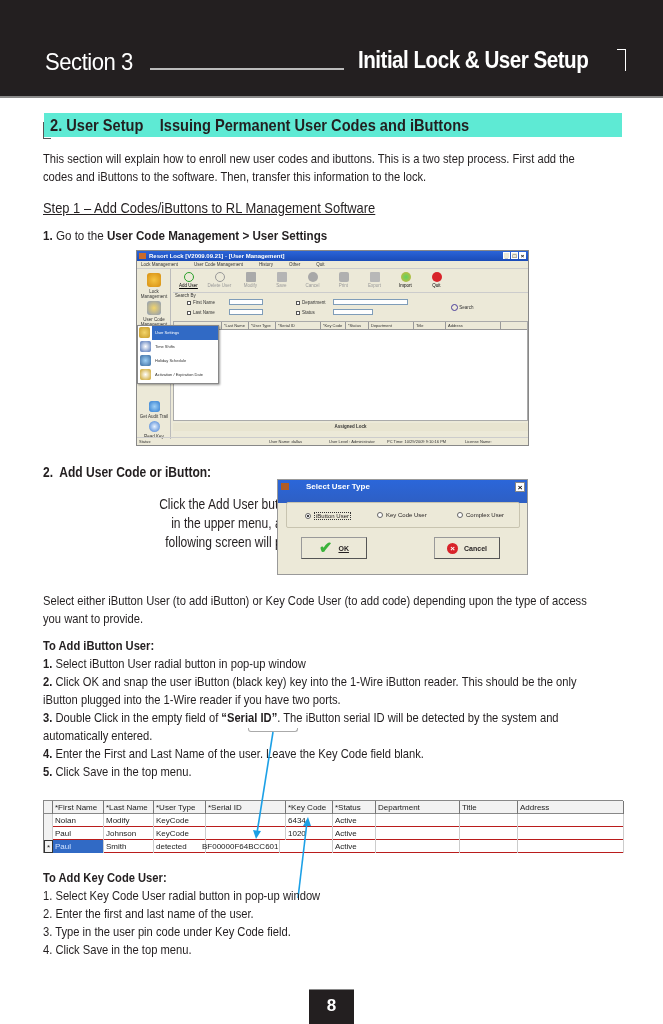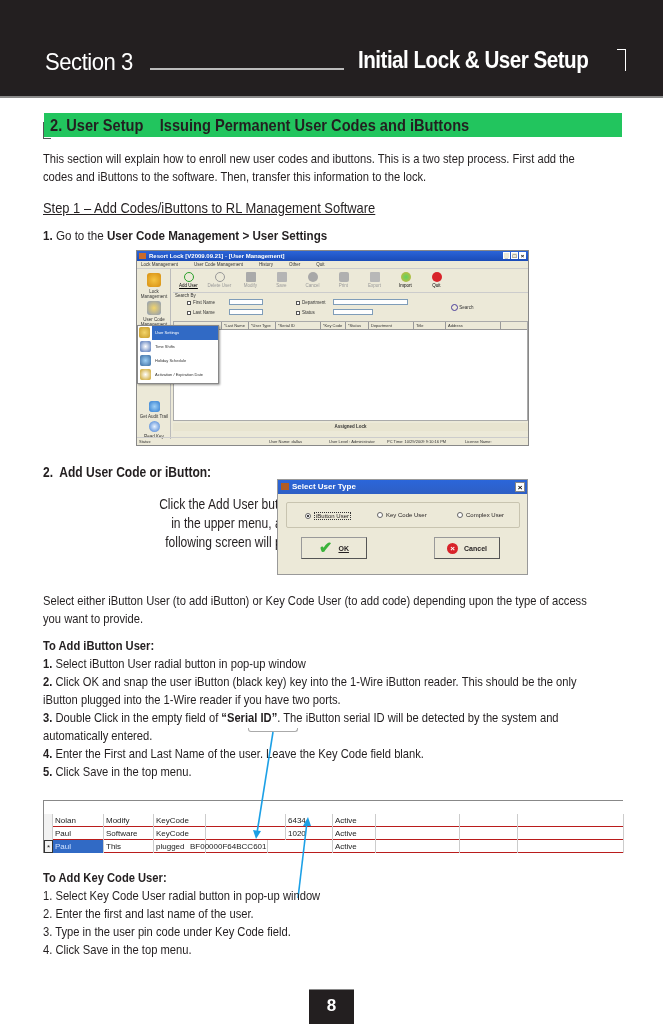--- a/index.html
+++ b/index.html
@@ -7,21 +7,21 @@
   body { position: relative; font-family: "Liberation Sans", sans-serif; color: #231f20; }
 
   
   .header { position: absolute; left: 0; top: 0; width: 663px; height: 98px; background: #231f20; border-bottom: 2px solid #8a8a8a; }
   .hdr-section { position: absolute; left: 45px; top: 48px; font-size: 24px; color: #ffffff; font-weight: normal; letter-spacing: -0.5px; font-family: "Liberation Sans", sans-serif; transform: scaleX(0.92); transform-origin: left; }
   .hdr-line { position: absolute; left: 150px; top: 68px; width: 194px; height: 2px; background: #bbbbbb; }
   .hdr-title { position: absolute; left: 358px; top: 46px; font-size: 24px; color: #ffffff; font-weight: bold; letter-spacing: -0.6px; transform: scaleX(0.86); transform-origin: left; white-space: nowrap; }
   .hdr-bracket { position: absolute; left: 617px; top: 49px; width: 9px; height: 22px; border-top: 1.5px solid #ffffff; border-right: 1.5px solid #ffffff; }
 
   
-  .sec-bar { position: absolute; left: 44px; top: 113px; width: 578px; height: 24px; background: #22c55e; }
+  .sec-bar { position: absolute; left: 44px; top: 113px; width: 578px; height: 24px; background: #5eead4; }
   .sec-bar-title { position: absolute; left: 6px; top: 3px; font-size: 17px; font-weight: bold; color: #231f20; white-space: nowrap; transform: scaleX(0.86); transform-origin: left; }
   .sec-bar-corner { position: absolute; left: 43px; top: 122px; width: 8px; height: 17px; border-left: 1px solid #555; border-bottom: 1px solid #555; }
 
   .p { position: absolute; left: 43px; width: 600px; font-size: 13px; line-height: 18px; color: #231f20; transform: scaleX(0.86); transform-origin: left; white-space: nowrap; }
   .p b { font-weight: bold; }
   .step1 { position: absolute; left: 43px; top: 199px; font-size: 15px; text-decoration: underline; color: #231f20; transform: scaleX(0.86); transform-origin: left; white-space: nowrap; }
 
   
   .app { position: absolute; left: 136px; top: 250px; width: 393px; height: 196px; background: #ece9d8; border: 1px solid #888; font-size: 5px; color: #333; overflow: hidden; }
   .app-title { height: 10px; background: linear-gradient(#2b64d8, #1a4bb8); color: #fff; font-size: 6px; font-weight: bold; padding-left: 12px; line-height: 10px; position: relative; }
@@ -49,21 +49,21 @@
   .pm-item { height: 14px; line-height: 14px; font-size: 4px; padding-left: 17px; position: relative; }
   .pm-item.sel { background: #316ac5; color: #fff; margin-left: 14px; padding-left: 3px; }
   .pm-ico { position: absolute; left: 2px; top: 1px; width: 11px; height: 11px; border-radius: 2px; }
 
   
   .h2 { position: absolute; left: 43px; top: 464px; font-size: 14px; font-weight: bold; transform: scaleX(0.86); transform-origin: left; white-space: nowrap; }
   .click-txt { position: absolute; left: 100px; top: 495px; width: 195px; text-align: right; font-size: 14px; line-height: 19px; transform: scaleX(0.86); transform-origin: right; }
 
   
   .dlg { position: absolute; left: 277px; top: 479px; width: 251px; height: 96px; background: #ece9d8; border: 1px solid #999; }
-  .dlg-title { height: 14px; background: linear-gradient(#2b66d9, #2e5fc4); color: #fff; font-size: 8px; font-weight: bold; line-height: 14px; padding-left: 14px; position: relative; }
+  .dlg-title { height: 23px; background: linear-gradient(#2b66d9, #2e5fc4); color: #fff; font-size: 8px; font-weight: bold; line-height: 14px; padding-left: 28px; position: relative; }
   .dlg-title .ico { position: absolute; left: 3px; top: 3px; width: 8px; height: 7px; background: #b05c25; }
   .dlg-close { position: absolute; right: 2px; top: 2px; width: 10px; height: 10px; background: #fff; color: #000; font-size: 8px; line-height: 9px; text-align: center; border: 1px solid #888; }
   .dlg-group { position: absolute; left: 8px; top: 22px; width: 234px; height: 26px; border: 1px solid #c8c4b0; border-radius: 2px; font-size: 6px; }
   .radio { position: absolute; top: 9px; display: flex; align-items: center; gap: 3px; }
   .rdot { width: 6px; height: 6px; border-radius: 50%; border: 1px solid #666; background: #fff; position: relative; }
   .rdot.on::after { content: ""; position: absolute; left: 1px; top: 1px; width: 2px; height: 2px; border-radius: 50%; background: #000; }
   .dlg-btn { position: absolute; top: 57px; width: 66px; height: 22px; background: #ece9d8; border: 1px solid #999; border-right-color: #555; border-bottom-color: #555; font-size: 7px; font-weight: bold; display: flex; align-items: center; justify-content: center; gap: 6px; }
 
   
   .tbl { position: absolute; left: 43px; top: 800px; width: 580px; height: 53px; border-top: 1px solid #888; border-left: 1px solid #888; font-size: 8px; color: #222; }
@@ -250,53 +250,65 @@
 <div class="p" style="top:673px"><b>2.</b><span> Click OK and snap the user iButton (black key) key into the 1-Wire iButton reader.  This should be the only</span></div>
 <div class="p" style="top:691px"><span>iButton plugged into the 1-Wire reader if you have two ports.</span></div>
 <div class="p" style="top:709px"><b>3.</b><span> Double Click in the empty field of </span><b>“Serial ID”</b><span>.  The iButton serial ID will be detected by the system and</span></div>
 <div class="p" style="top:727px"><span>automatically entered.</span></div>
 <div class="p" style="top:745px"><b>4.</b><span> Enter the First and Last Name of the user.  Leave the Key Code field blank.</span></div>
 <div class="p" style="top:763px"><b>5.</b><span> Click Save in the top menu.</span></div>
 
 <div style="position:absolute;left:248px;top:728px;width:50px;height:4px;border:1px solid #aaa;border-top:none;border-radius:0 0 3px 3px"></div>
 
 <div class="tbl">
+  <div class="trow head" style="top:0">
+    <div class="tcell" style="left:0;width:9px"></div>
+    <div class="tcell" style="left:9px;width:51px">*First Name</div>
+    <div class="tcell" style="left:60px;width:50px">*Last Name</div>
+    <div class="tcell" style="left:110px;width:52px">*User Type</div>
+    <div class="tcell" style="left:162px;width:80px">*Serial ID</div>
+    <div class="tcell" style="left:242px;width:47px">*Key Code</div>
+    <div class="tcell" style="left:289px;width:43px">*Status</div>
+    <div class="tcell" style="left:332px;width:84px">Department</div>
+    <div class="tcell" style="left:416px;width:58px">Title</div>
+    <div class="tcell" style="left:474px;width:106px">Address</div>
+  </div>
 
   <div class="trow" style="top:13px">
     <div class="tcell" style="left:0;width:9px;background:#f2f2f2"></div>
     <div class="tcell" style="left:9px;width:51px">Nolan</div>
     <div class="tcell" style="left:60px;width:50px">Modify</div>
     <div class="tcell" style="left:110px;width:52px">KeyCode</div>
     <div class="tcell" style="left:162px;width:80px"></div>
     <div class="tcell" style="left:242px;width:47px">6434</div>
     <div class="tcell" style="left:289px;width:43px">Active</div>
     <div class="tcell" style="left:332px;width:84px"></div>
     <div class="tcell" style="left:416px;width:58px"></div>
     <div class="tcell" style="left:474px;width:106px"></div>
   </div>
 
   <div class="trow" style="top:26px">
     <div class="tcell" style="left:0;width:9px;background:#f2f2f2"></div>
     <div class="tcell" style="left:9px;width:51px">Paul</div>
-    <div class="tcell" style="left:60px;width:50px">Software</div>
+    <div class="tcell" style="left:60px;width:50px">Johnson</div>
     <div class="tcell" style="left:110px;width:52px">KeyCode</div>
     <div class="tcell" style="left:162px;width:80px"></div>
     <div class="tcell" style="left:242px;width:47px">1020</div>
     <div class="tcell" style="left:289px;width:43px">Active</div>
     <div class="tcell" style="left:332px;width:84px"></div>
     <div class="tcell" style="left:416px;width:58px"></div>
     <div class="tcell" style="left:474px;width:106px"></div>
   </div>
 
   <div class="trow" style="top:39px">
     <div class="tcell" style="left:0;width:9px;background:#f2f2f2;border:1px solid #333">*</div>
     <div class="tcell selcell" style="left:9px;width:51px">Paul</div>
-    <div class="tcell" style="left:60px;width:50px">This</div>
-    <div class="tcell" style="left:110px;width:52px">plugged</div>
-    <div class="tcell" style="left:144px;width:80px">BF00000F64BCC601</div>
+    <div class="tcell" style="left:60px;width:50px">Smith</div>
+    <div class="tcell" style="left:110px;width:52px">detected</div>
+    <div class="tcell" style="left:156px;width:80px">BF00000F64BCC601</div>
     <div class="tcell" style="left:242px;width:47px"></div>
     <div class="tcell" style="left:289px;width:43px">Active</div>
     <div class="tcell" style="left:332px;width:84px"></div>
     <div class="tcell" style="left:416px;width:58px"></div>
     <div class="tcell" style="left:474px;width:106px"></div>
   </div>
 </div>
 
 <svg style="position:absolute;left:0;top:0" width="663" height="1024">
   <line x1="273" y1="732" x2="257" y2="833" stroke="#1ca0e6" stroke-width="1.6"></line>

